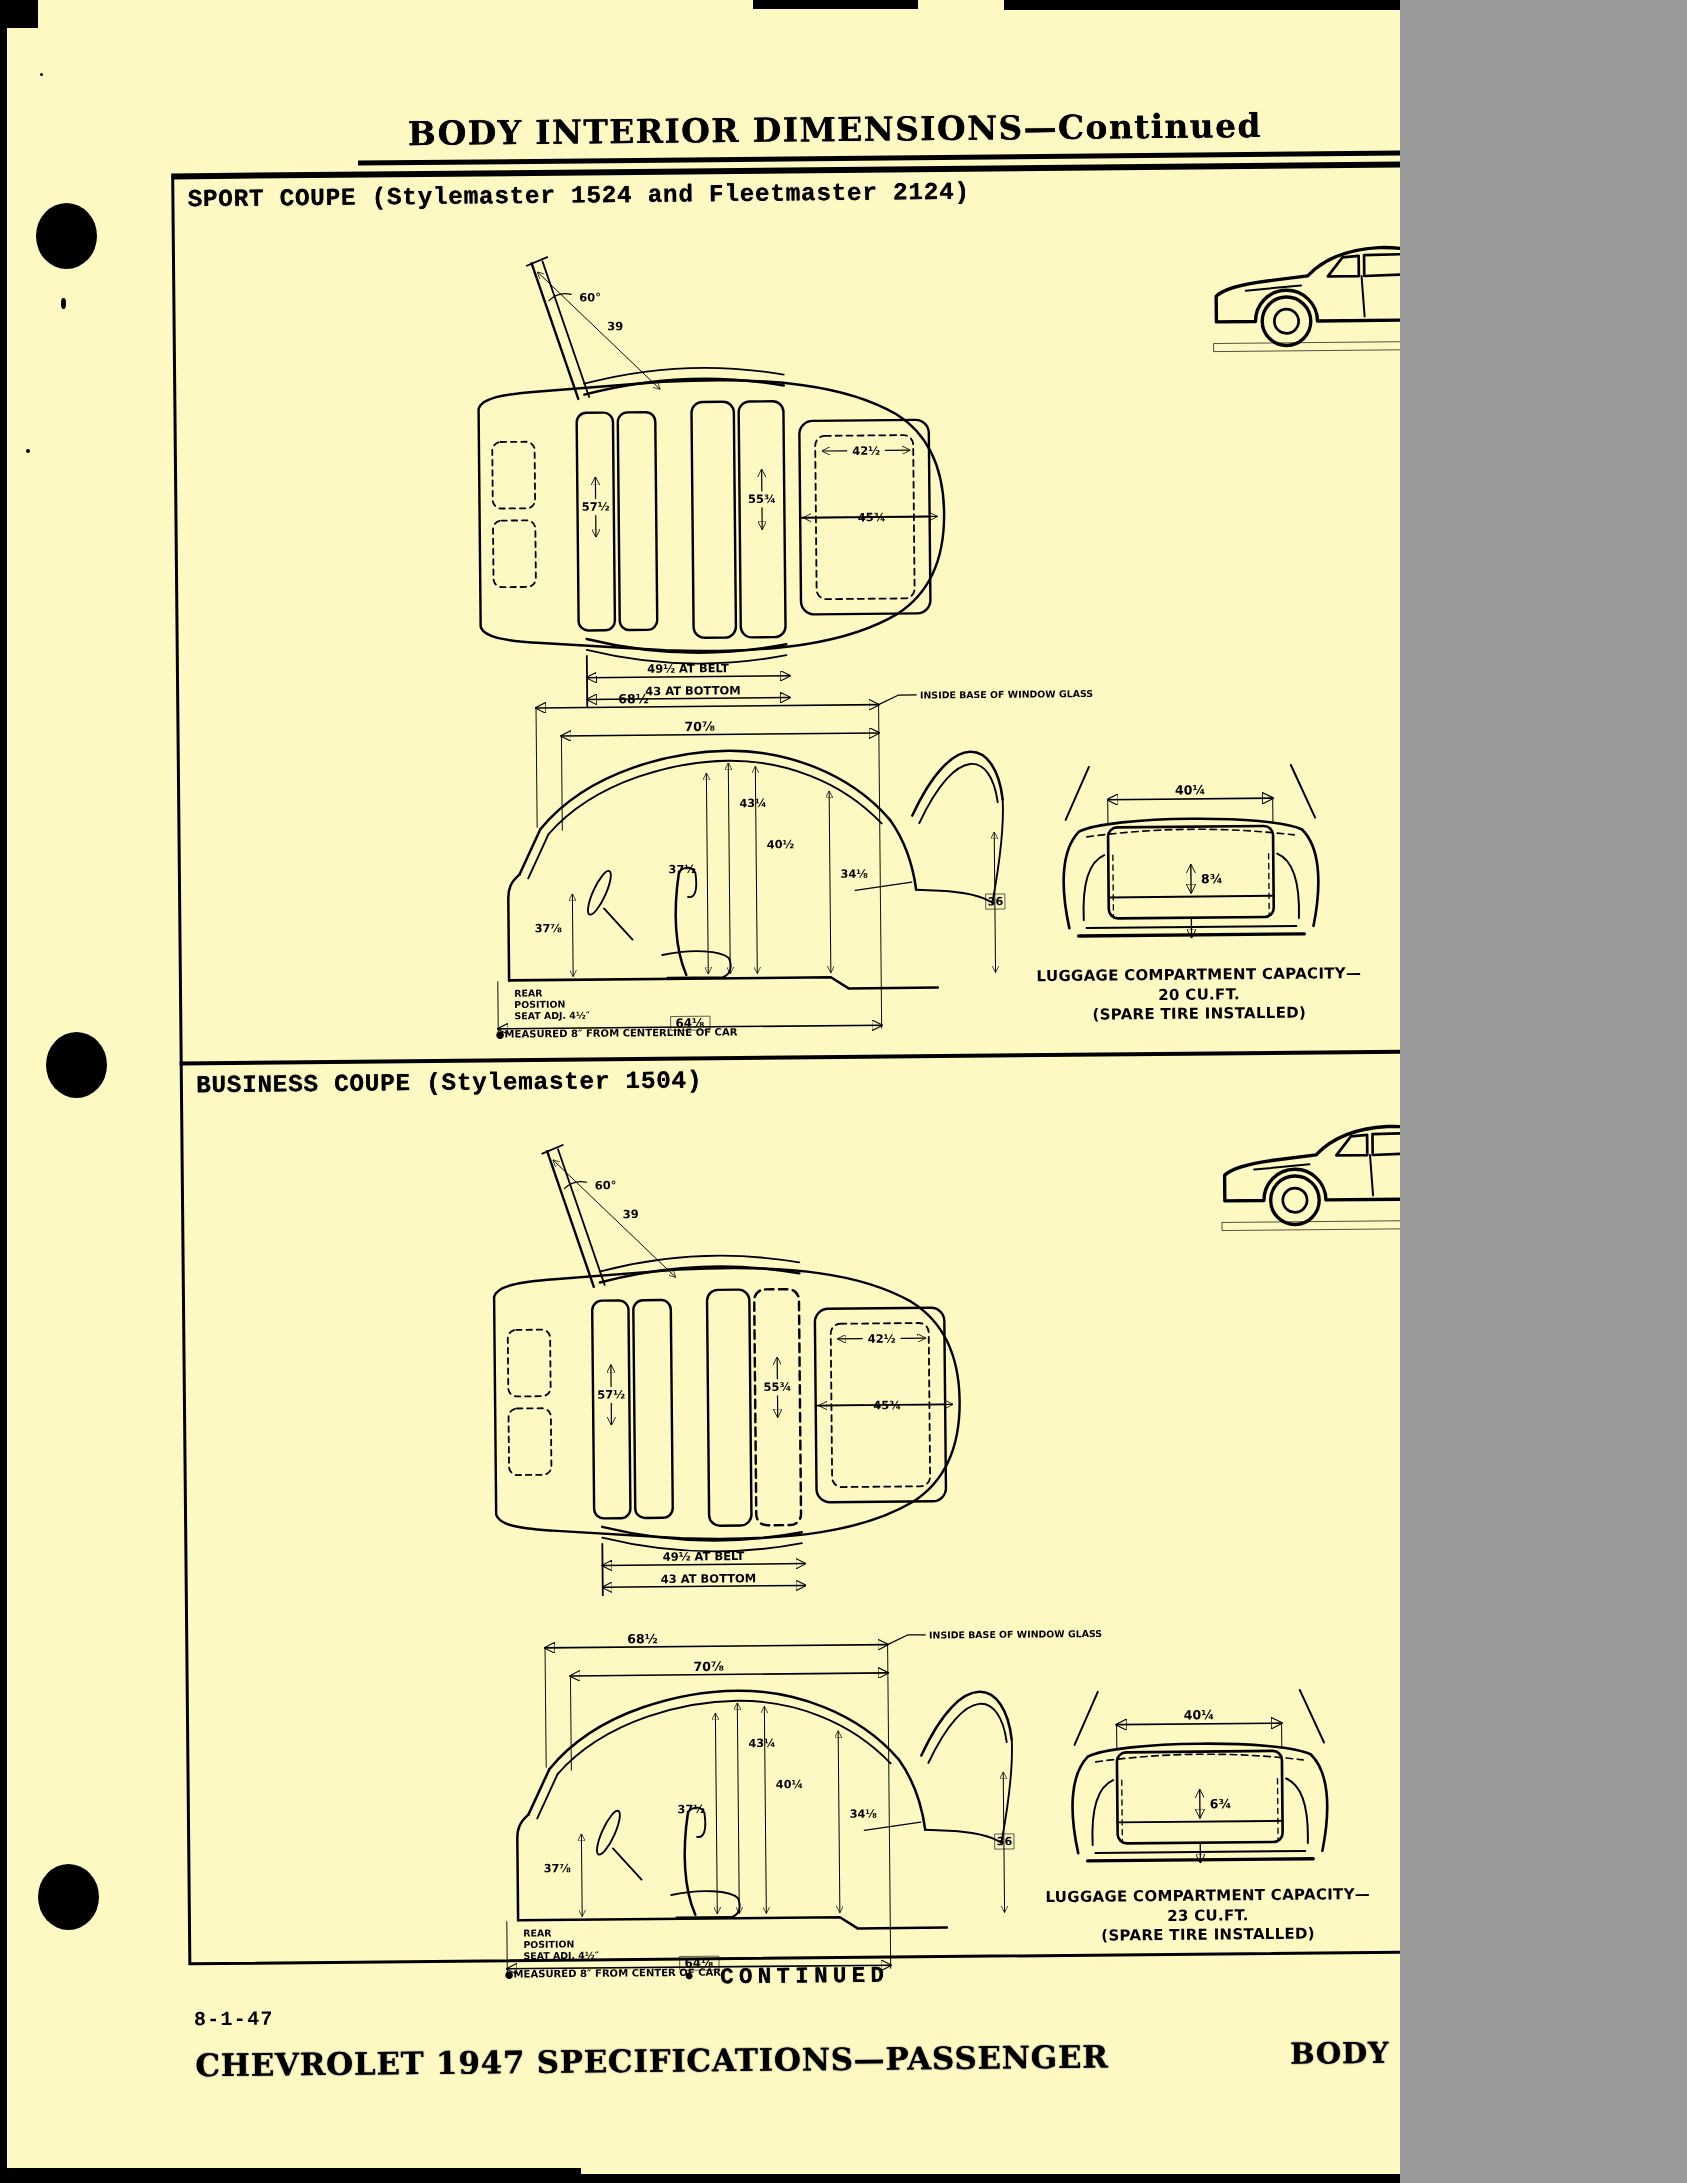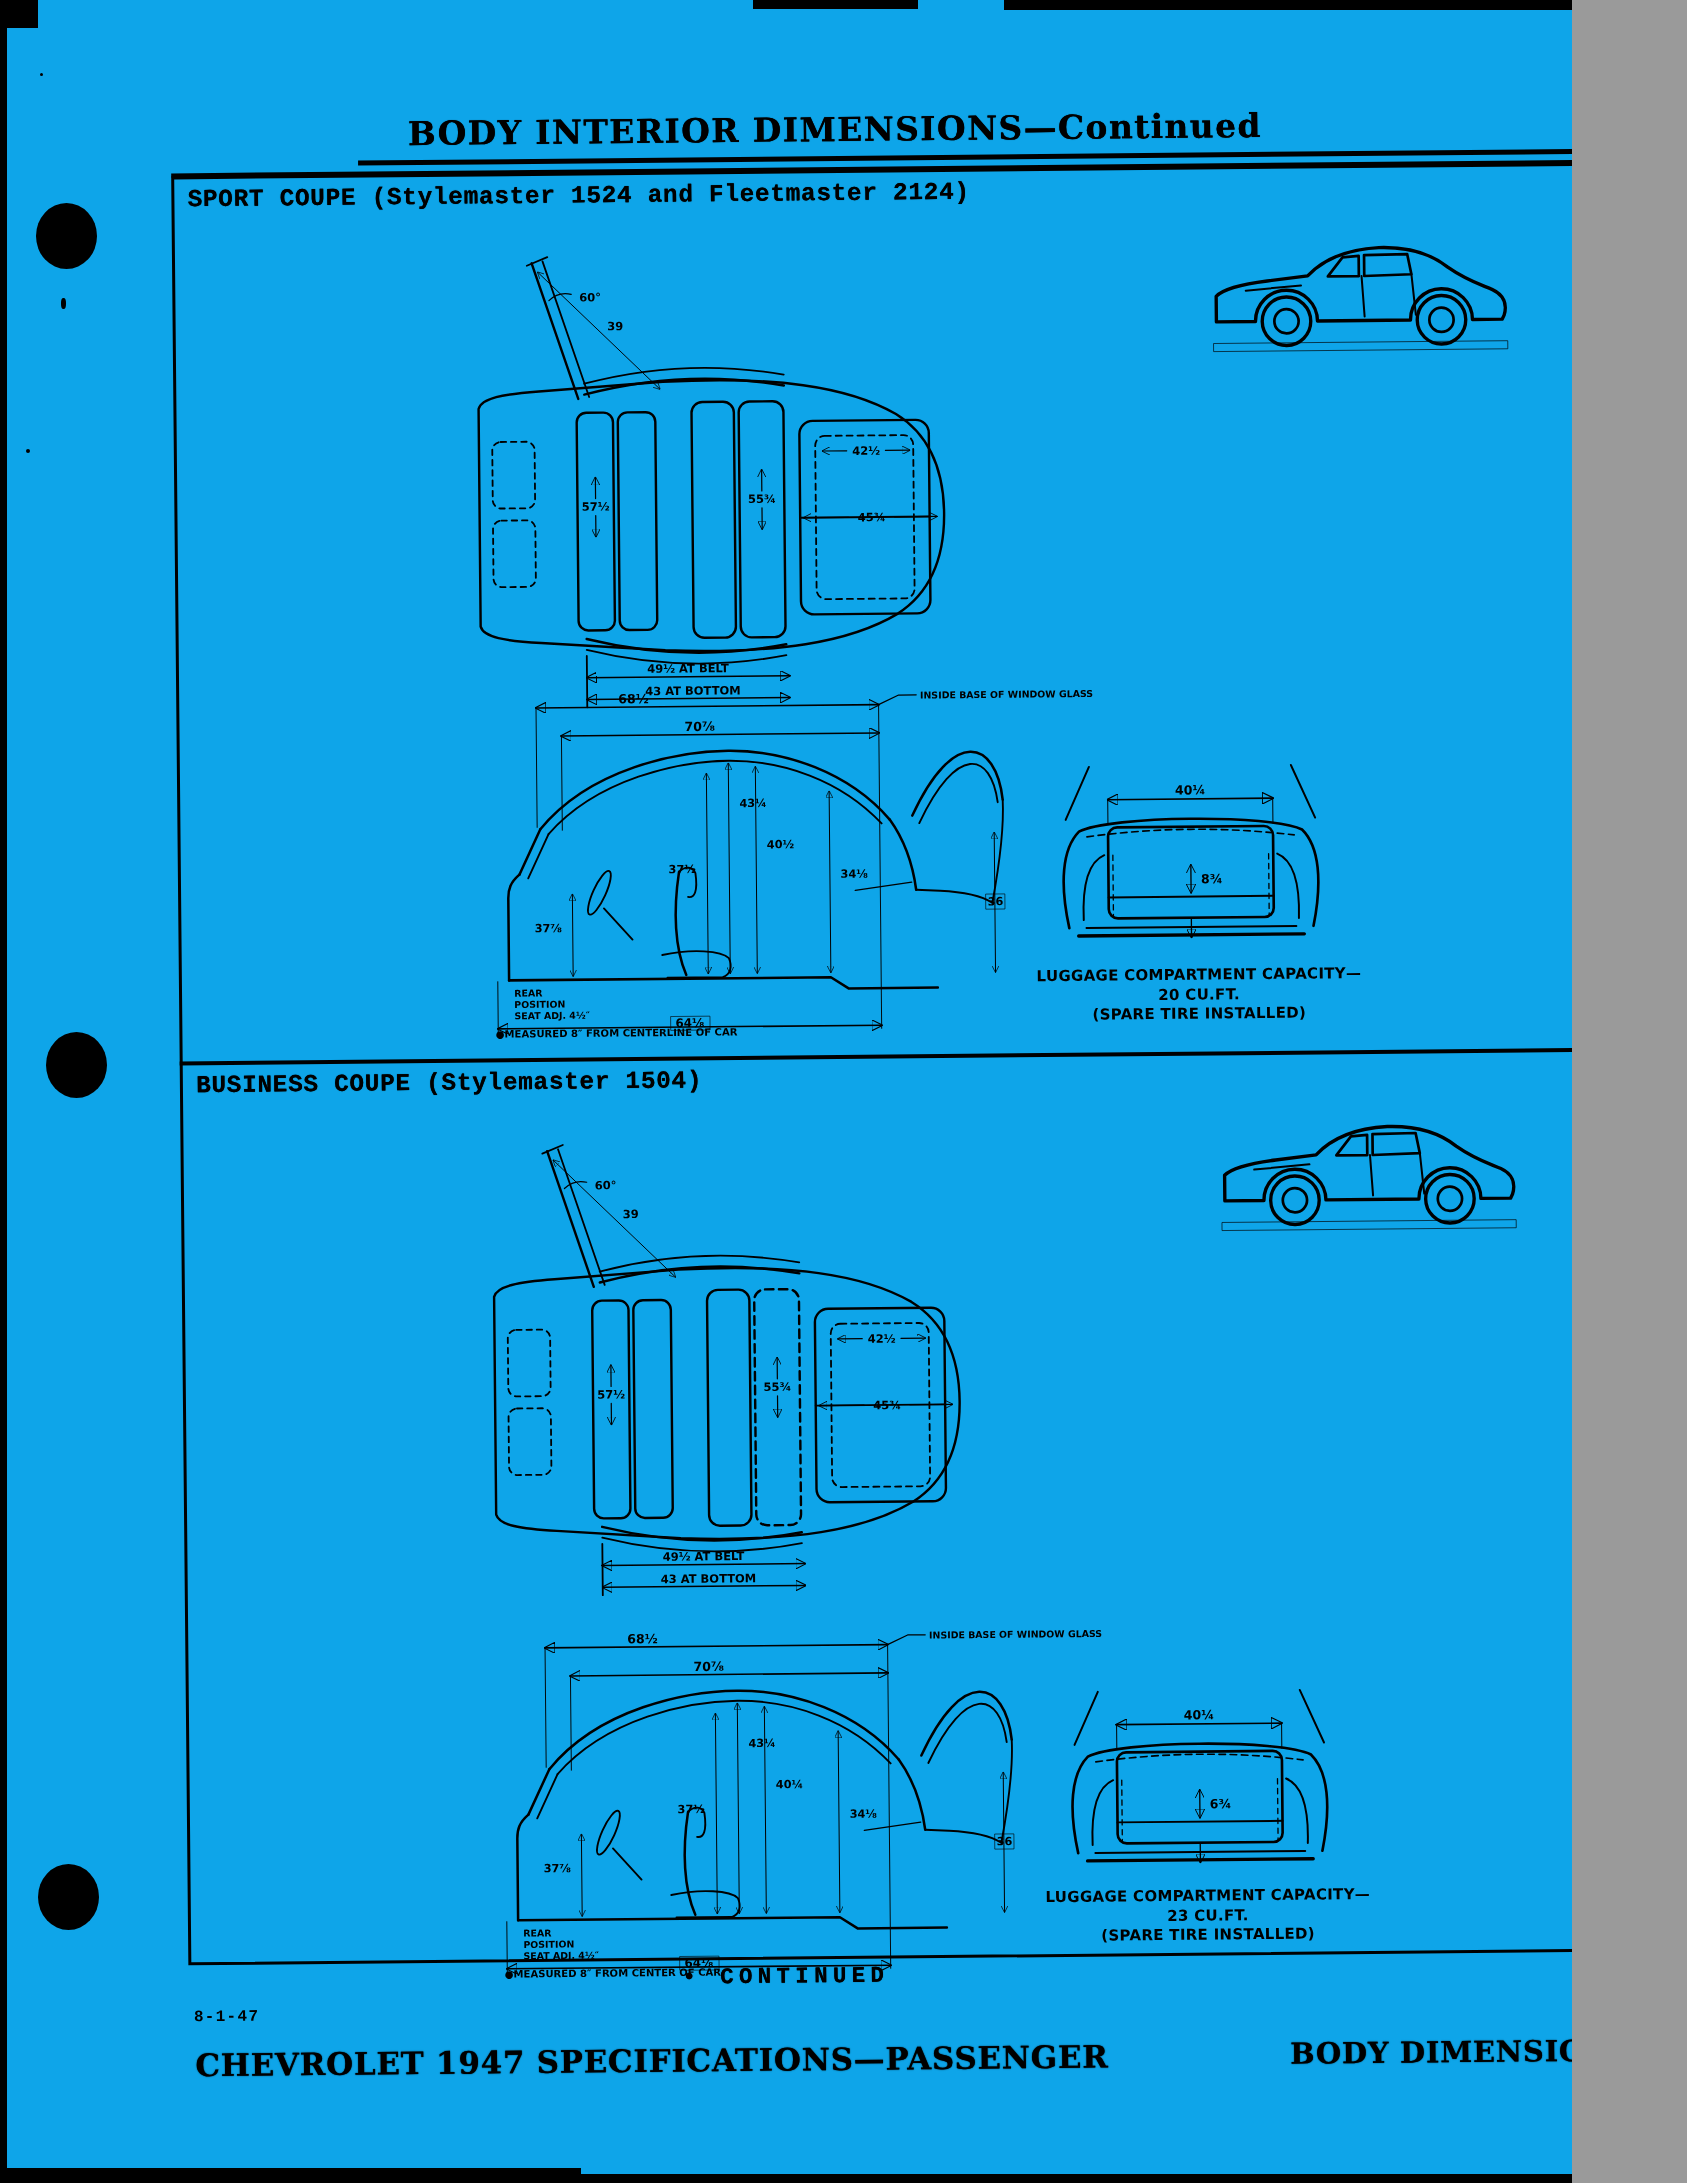--- a/index.html
+++ b/index.html
@@ -1,36 +1,36 @@
 <!DOCTYPE html>
 <html style="font-size:10.6px"><head>
 <meta charset="utf-8">
 <style>
   html,body{margin:0;padding:0;background:#9a9a9a;}
-  .page{position:relative;width:1572px;height:2183px;background:#0ea5e9;overflow:hidden;
+  .page{position:relative;width:1400px;height:2183px;background:#fef9c3;overflow:hidden;
         font-family:"Liberation Mono",monospace;color:#000;}
   .sheet{position:absolute;left:0;top:0;width:1688px;height:2183px;
          transform:rotate(-0.55deg);transform-origin:50% 50%;}
   .abs{position:absolute;}
   .art{position:absolute;background:#000;}
   .hole{position:absolute;background:#000;border-radius:50%;}
   .page-title{left:0;top:110px;width:1688px;text-align:center;
      font-family:"DejaVu Serif",serif;font-weight:bold;font-size:33px;letter-spacing:1.3px;
      text-shadow:0 0 0.7px #000;}
   .title-underline{left:367px;top:156px;width:1261px;height:4.6px;background:#000;}
   .box{left:180px;top:170px;width:1449px;height:1783px;border:3.3px solid #000;position:absolute;}
   .box-topthick{position:absolute;left:-3.3px;top:-6px;width:1456px;height:4px;background:#000;}
   .divider{position:absolute;left:-3.3px;top:882px;width:1456px;height:4px;background:#000;}
   .sec-title{position:absolute;font-family:"Liberation Mono",monospace;font-weight:bold;
      font-size:24.4px;letter-spacing:0.7px;text-shadow:0 0 0.7px #000;white-space:nowrap;}
   .cap{position:absolute;text-align:center;font-family:"DejaVu Sans",sans-serif;
      font-weight:bold;font-size:15px;line-height:1.3;letter-spacing:0.3px;}
   .continued{left:674px;top:1963px;font-weight:bold;font-size:22.5px;letter-spacing:5.3px;
      text-shadow:0 0 0.7px #000;}
-  .footer-date{left:185px;top:2002px;font-weight:bold;font-size:16px;letter-spacing:1.3px;}
+  .footer-date{left:185px;top:2002px;font-weight:bold;font-size:20px;letter-spacing:1.3px;}
   .footer-left{left:186px;top:2041px;font-family:"DejaVu Serif",serif;font-weight:bold;
      font-size:31px;letter-spacing:0.7px;text-shadow:0 0 1.3px #000;white-space:nowrap;}
   .footer-right{left:1281px;top:2041px;font-family:"DejaVu Serif",serif;font-weight:bold;
      font-size:29px;letter-spacing:0.7px;text-shadow:0 0 1.3px #000;white-space:nowrap;}
   svg{overflow:visible;display:block;}
   svg path,svg line,svg rect,svg ellipse,svg polyline,svg circle{
      fill:none;stroke:#000;stroke-linecap:round;stroke-linejoin:round;}
   svg text{fill:#000;stroke:none;font-family:"DejaVu Sans",sans-serif;font-weight:bold;}
   .speck{position:absolute;background:#000;border-radius:50%;}
 </style>

